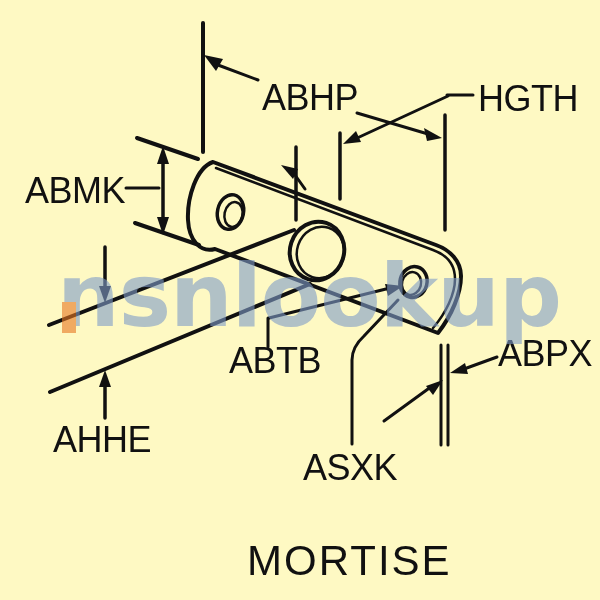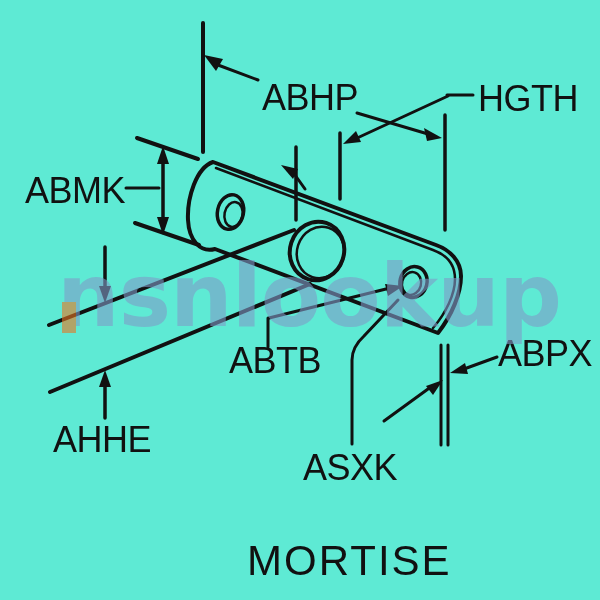--- a/index.html
+++ b/index.html
@@ -1,16 +1,16 @@
 <!DOCTYPE html>
 <html><head>
 <meta charset="utf-8">
 <style>
   html,body{margin:0;padding:0;background:#ffffff;}
-  .stage{position:relative;width:600px;height:600px;background:#5eead4;overflow:hidden;
+  .stage{position:relative;width:600px;height:600px;background:#fef9c3;overflow:hidden;
          font-family:"Liberation Sans", sans-serif;}
   svg{position:absolute;left:0;top:0;}
   .lbl{font-family:"Liberation Sans", sans-serif;font-size:36px;fill:#111;letter-spacing:-0.5px;}
   .caption{font-family:"Liberation Sans", sans-serif;font-size:42px;fill:#111;letter-spacing:2px;}
   .wm{font-family:"DejaVu Sans", sans-serif;font-weight:bold;font-size:88px;letter-spacing:-1px;}
 </style>
 </head>
 <body>
 
 <div class="stage">

